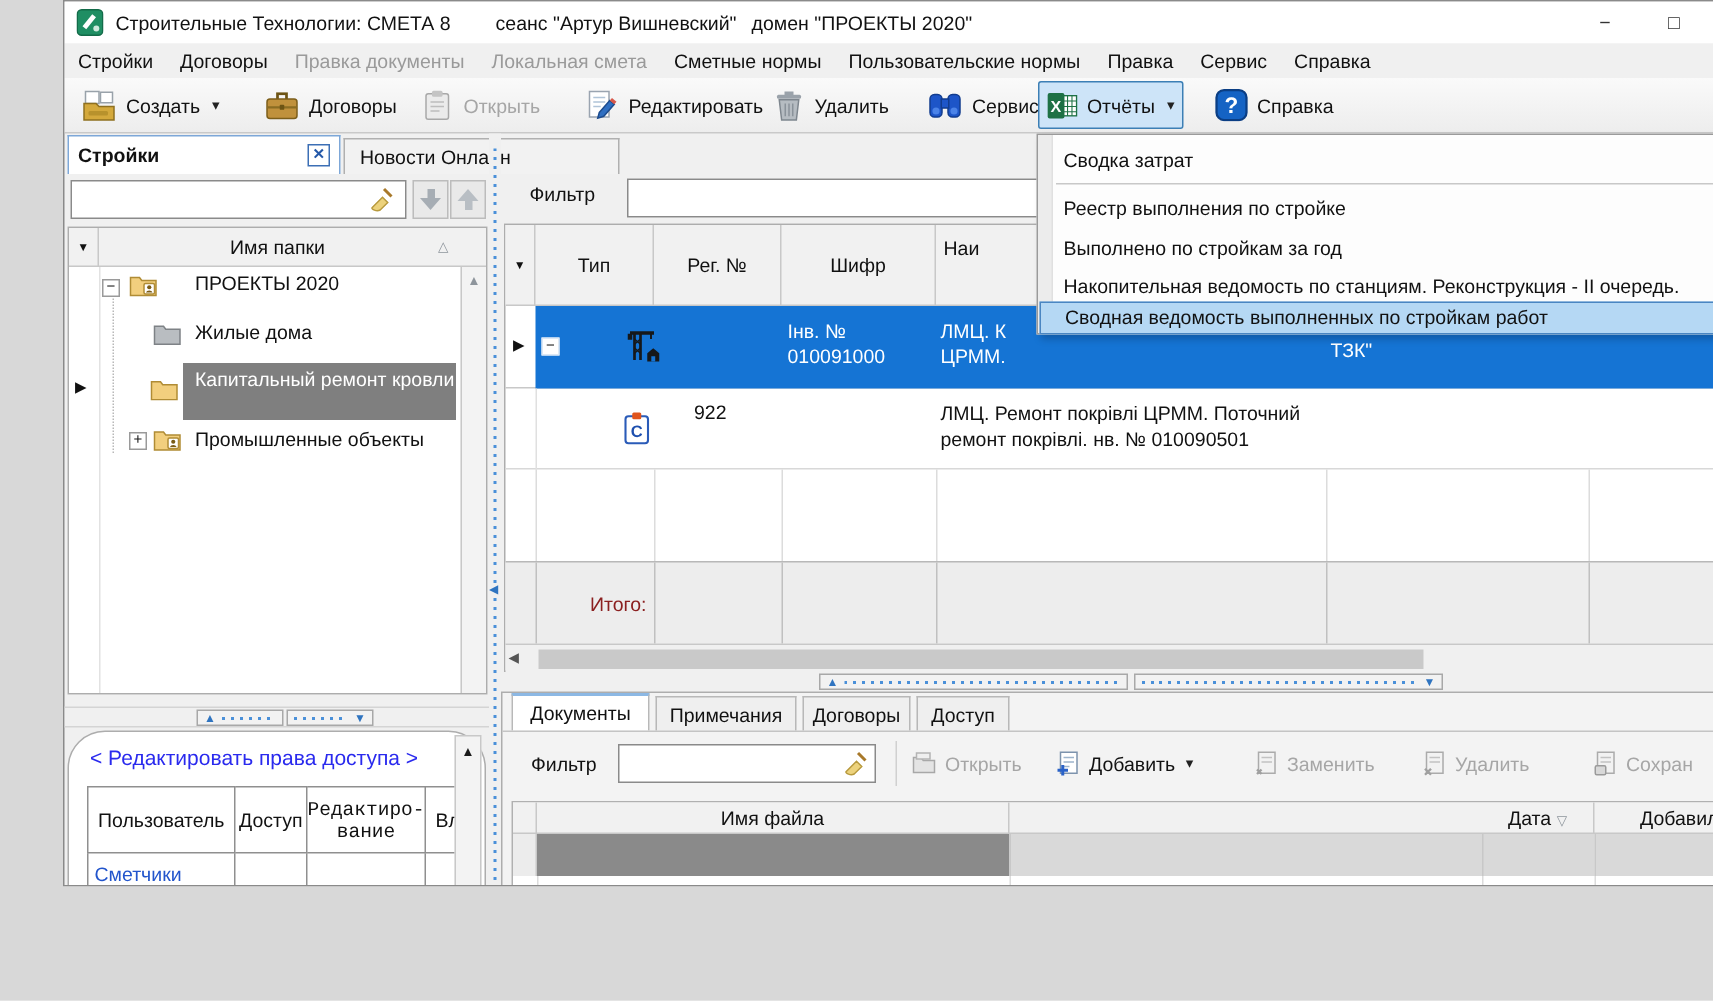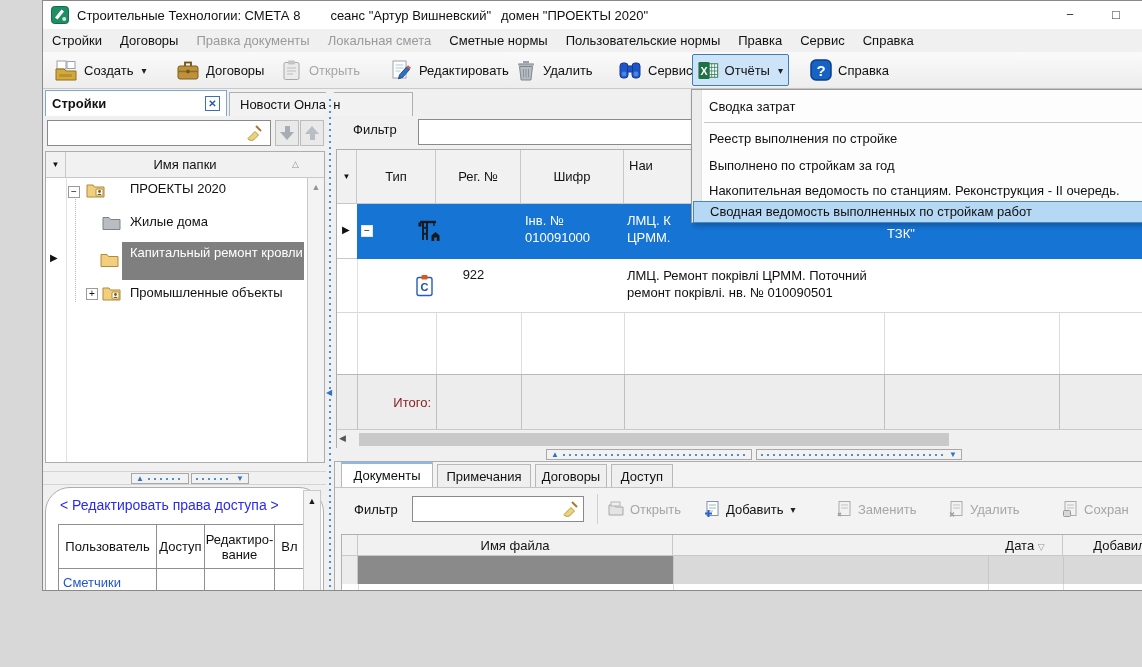--- a/index.html
+++ b/index.html
@@ -289,21 +289,21 @@
     </div>
   </div>
 
   <div class="panel" style="left:2px; top:486px; width:279px; height:172px;border-radius:25px;">
     <div class="abs link" style="left:14px; top:9px; font-size:14px;">&lt; Редактировать права доступа &gt;</div>
     <table class="acc-table abs" style="left:12px; top:36px;">
       <tbody>
           <tr>
         <th style="width:98px; height:44px;" class="pre">Пользователь</th>
         <th style="width:48px;" class="pre">Доступ</th>
-        <th style="width:70px;" class="pre">Редактиро-
+        <th style="width:70px;font-family:Liberation Mono, monospace;" class="pre">Редактиро-
 вание</th>
         <th style="width:30px;" class="pre">Вл</th>
       </tr>
       <tr>
         <td style="height:27px; text-align:left; padding-left:4px; color:#2255cc;">Сметчики</td>
         <td></td>
             <td></td>
             <td></td>
       </tr>
       <tr>

